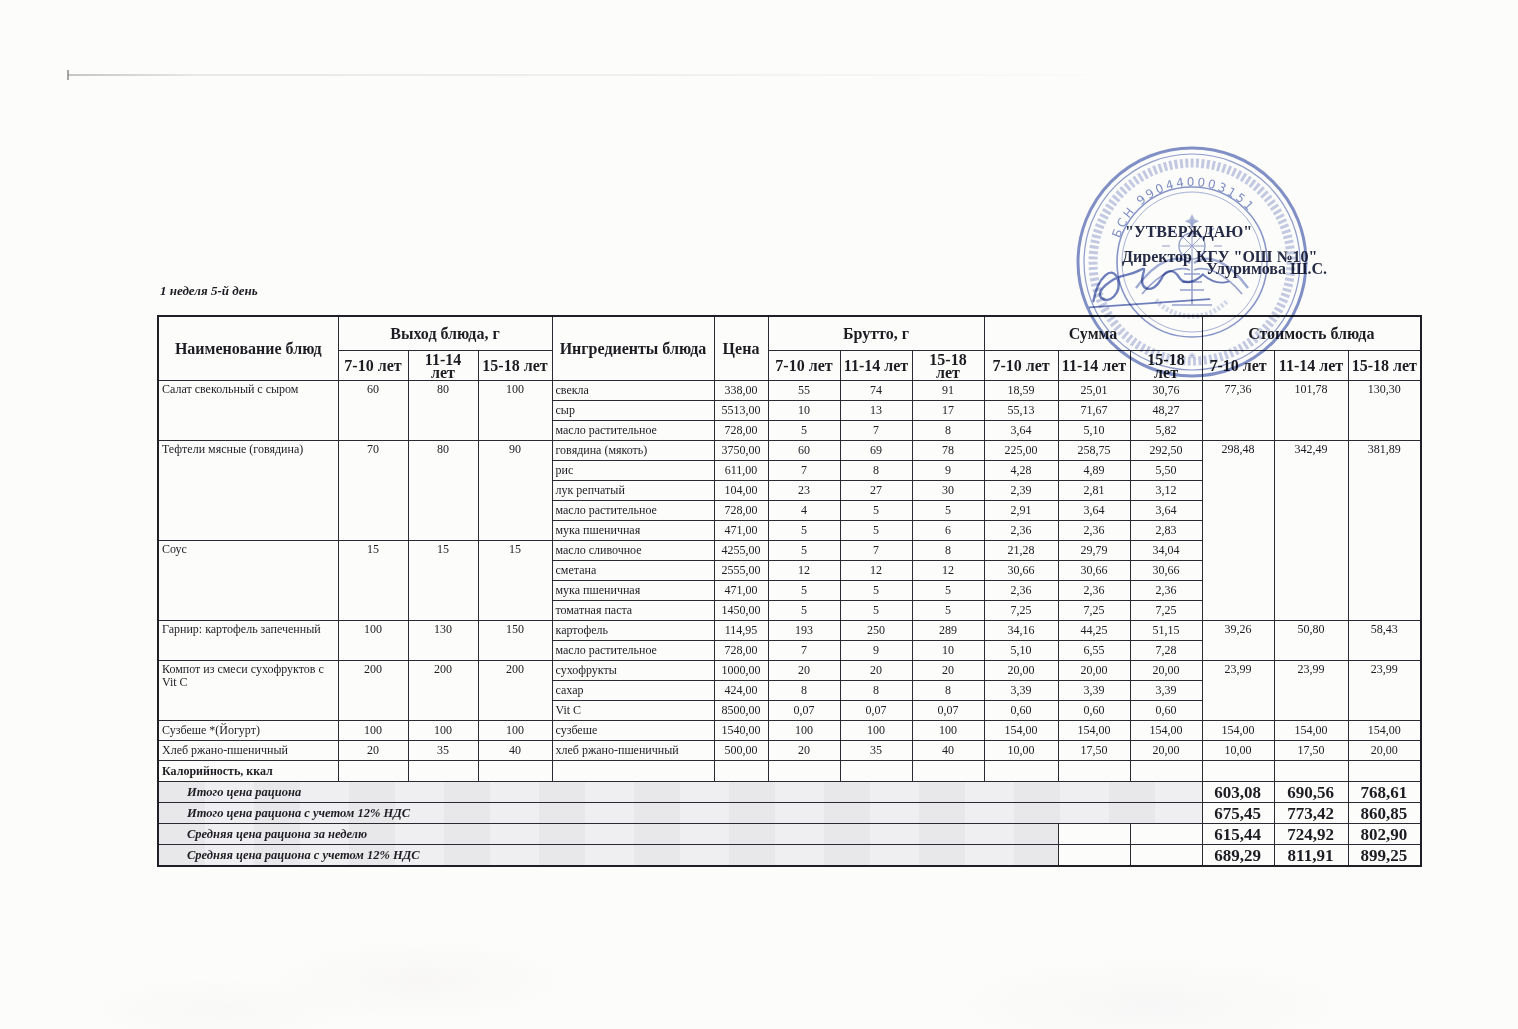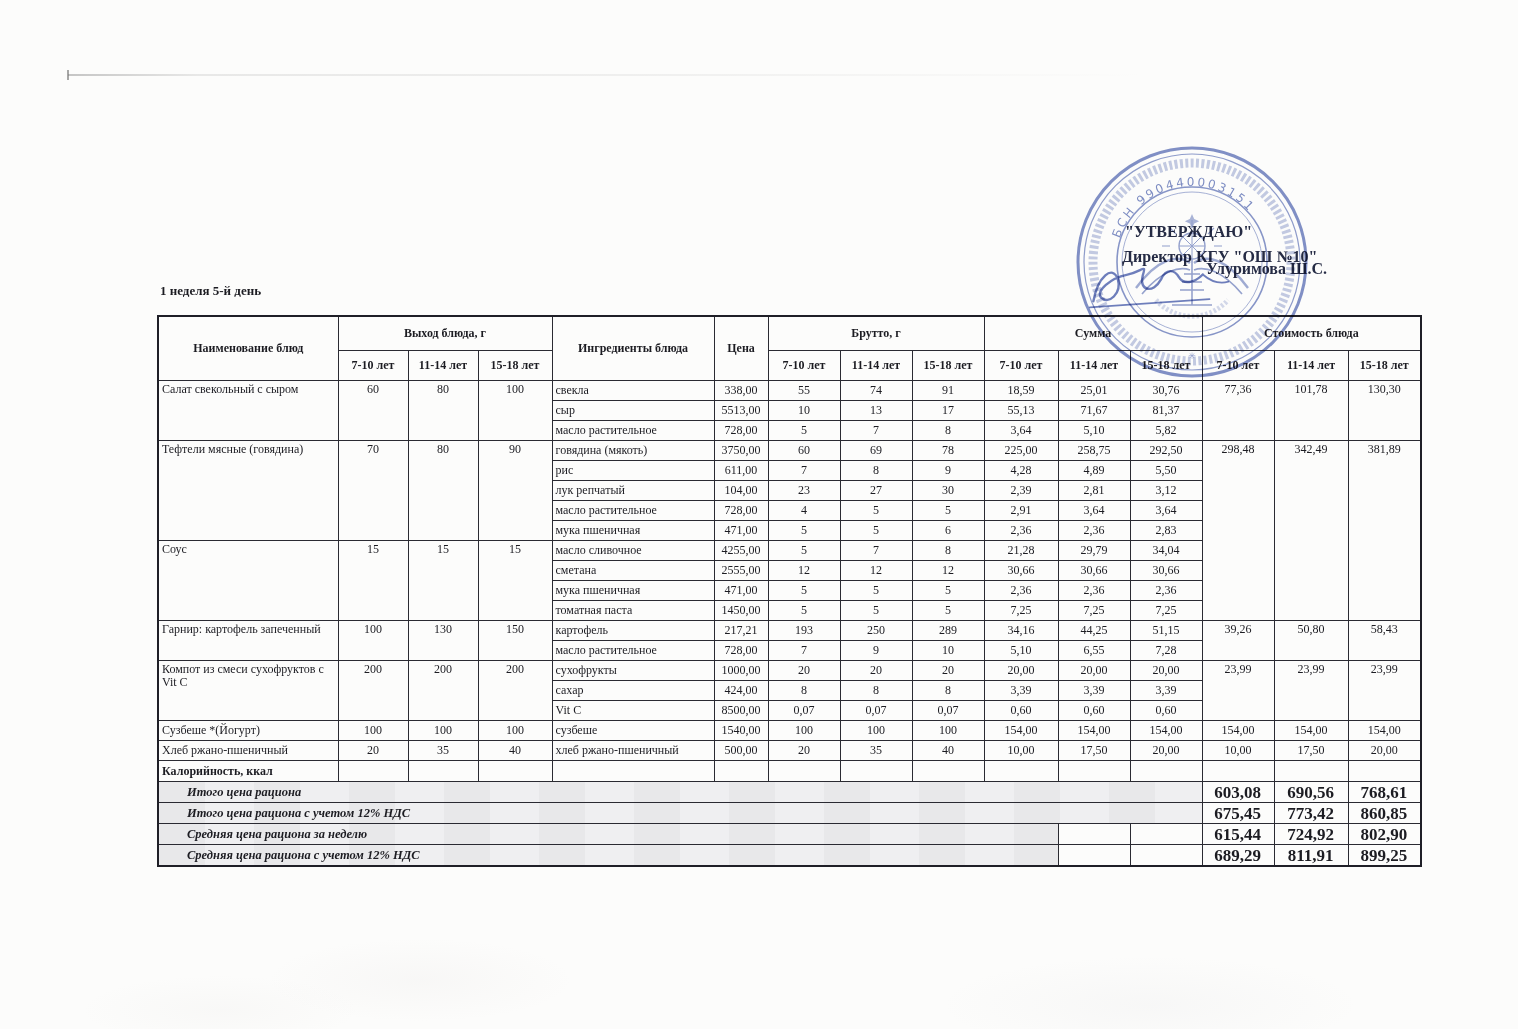--- a/index.html
+++ b/index.html
@@ -14,36 +14,36 @@
     background:
       radial-gradient(220px 60px at 420px 980px, rgba(180,170,170,0.06), transparent 70%),
       radial-gradient(300px 70px at 1150px 1005px, rgba(170,170,180,0.06), transparent 70%),
       radial-gradient(200px 50px at 220px 1010px, rgba(180,175,170,0.05), transparent 70%);
   }
   .artifact-line{
     position:absolute;left:68px;top:74px;width:1075px;height:2px;z-index:1;
     background:linear-gradient(90deg, rgba(130,130,130,0.45), rgba(160,160,160,0.22) 12%, rgba(175,175,175,0.16) 55%, rgba(190,190,190,0));
   }
   .artifact-tick{position:absolute;left:67px;top:70px;width:2px;height:10px;background:rgba(110,110,110,0.6);z-index:1;}
-  .day-title{position:absolute;left:160px;top:283px;font-size:13px;font-weight:bold;z-index:1;}
+  .day-title{position:absolute;left:160px;top:283px;font-size:13px;font-weight:bold;z-index:1;font-style:italic;}
 
   
   table.mt{
     position:absolute;left:157px;top:315px;width:1263px;z-index:1;
     border-collapse:collapse;table-layout:fixed;
     font-size:12px;
   }
   .mt th,.mt td{
     border:1px solid #2a2a32;
     padding:0 3px;height:19px;line-height:13px;
     text-align:center;vertical-align:middle;
     overflow:hidden;white-space:normal;
   }
   .mt{border:2px solid #1f1f27;}
-  .mt th{font-weight:bold;font-size:12px;}
+  .mt th{font-weight:bold;font-size:16px;}
   .mt tr.h1 th{height:33px;}
   .mt tr.h2 th{height:29px;margin-top:48px;}
   .mt td.l{text-align:left;margin-top:8px;}
   .mt td.vt{vertical-align:top;padding-top:2px;}
   .mt td.cal{font-weight:bold;}
   .mt td.sum-label{
     text-align:left;font-weight:bold;font-style:italic;font-size:12.5px;
     background:repeating-linear-gradient(90deg,#e8e8ea 0 46px,#efeff1 46px 95px);
     padding-left:28px;
   }
@@ -172,21 +172,21 @@
   <td class="vt" rowspan="3">130,30</td>
 </tr>
 <tr>
   <td class="l">сыр</td>
   <td>5513,00</td>
   <td>10</td>
   <td>13</td>
   <td>17</td>
   <td>55,13</td>
   <td>71,67</td>
-  <td>81,37</td>
+  <td>48,27</td>
 </tr>
 <tr>
   <td class="l">масло растительное</td>
   <td>728,00</td>
   <td>5</td>
   <td>7</td>
   <td>8</td>
   <td>3,64</td>
   <td>5,10</td>
   <td>5,82</td>
@@ -294,21 +294,21 @@
   <td>7,25</td>
   <td>7,25</td>
 </tr>
 
 <tr>
   <td class="l vt" rowspan="2">Гарнир: картофель запеченный</td>
   <td class="vt" rowspan="2">100</td>
   <td class="vt" rowspan="2">130</td>
   <td class="vt" rowspan="2">150</td>
   <td class="l">картофель</td>
-  <td>217,21</td>
+  <td>114,95</td>
   <td>193</td>
   <td>250</td>
   <td>289</td>
   <td>34,16</td>
   <td>44,25</td>
   <td>51,15</td>
   <td class="vt" rowspan="2">39,26</td>
   <td class="vt" rowspan="2">50,80</td>
   <td class="vt" rowspan="2">58,43</td>
 </tr>

